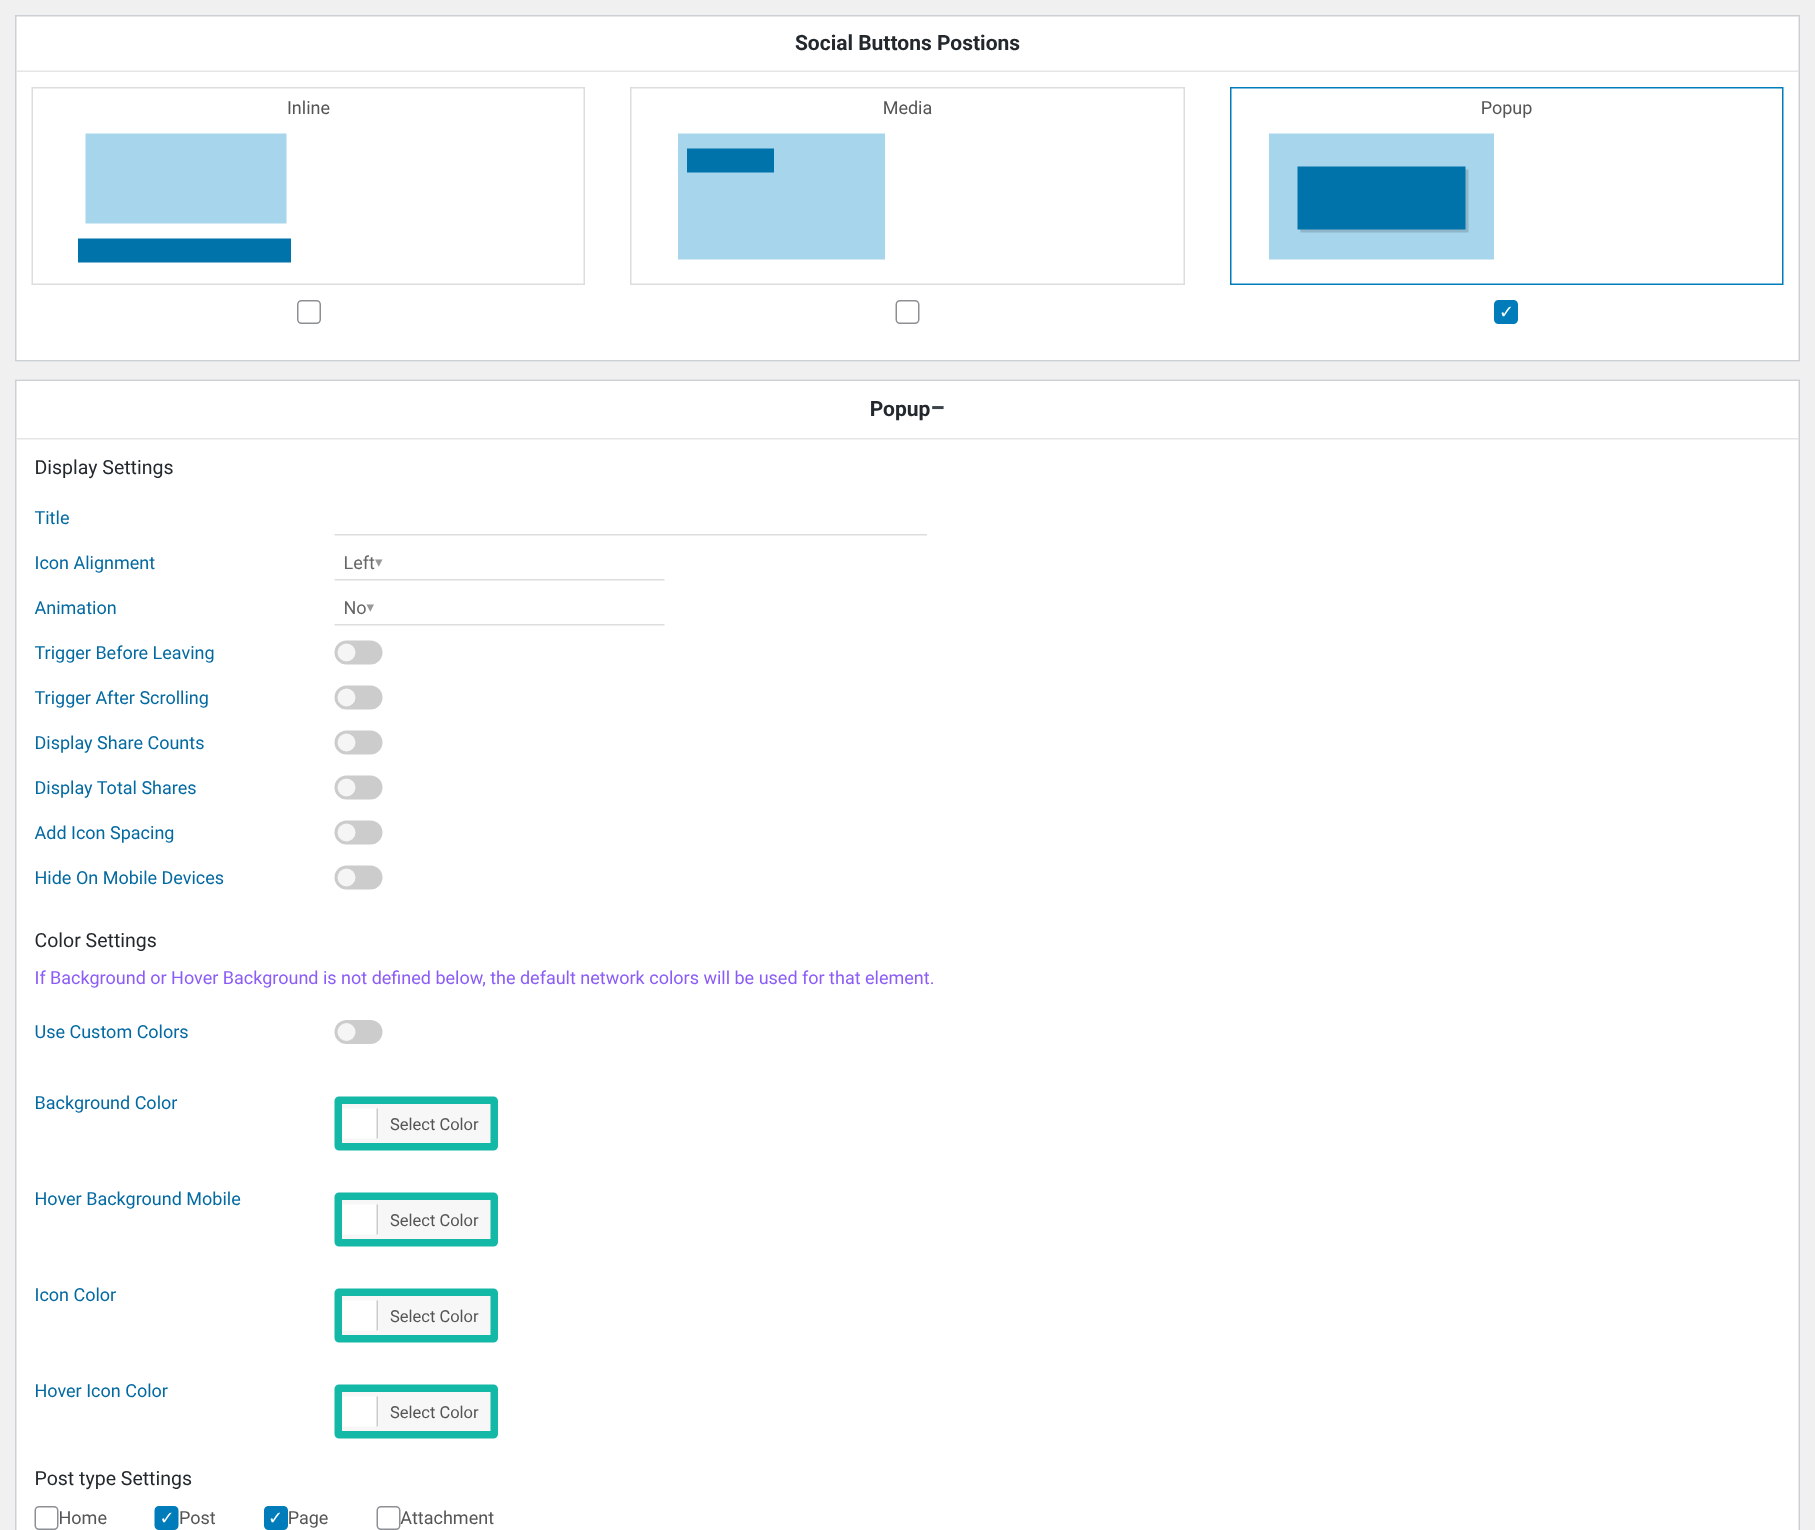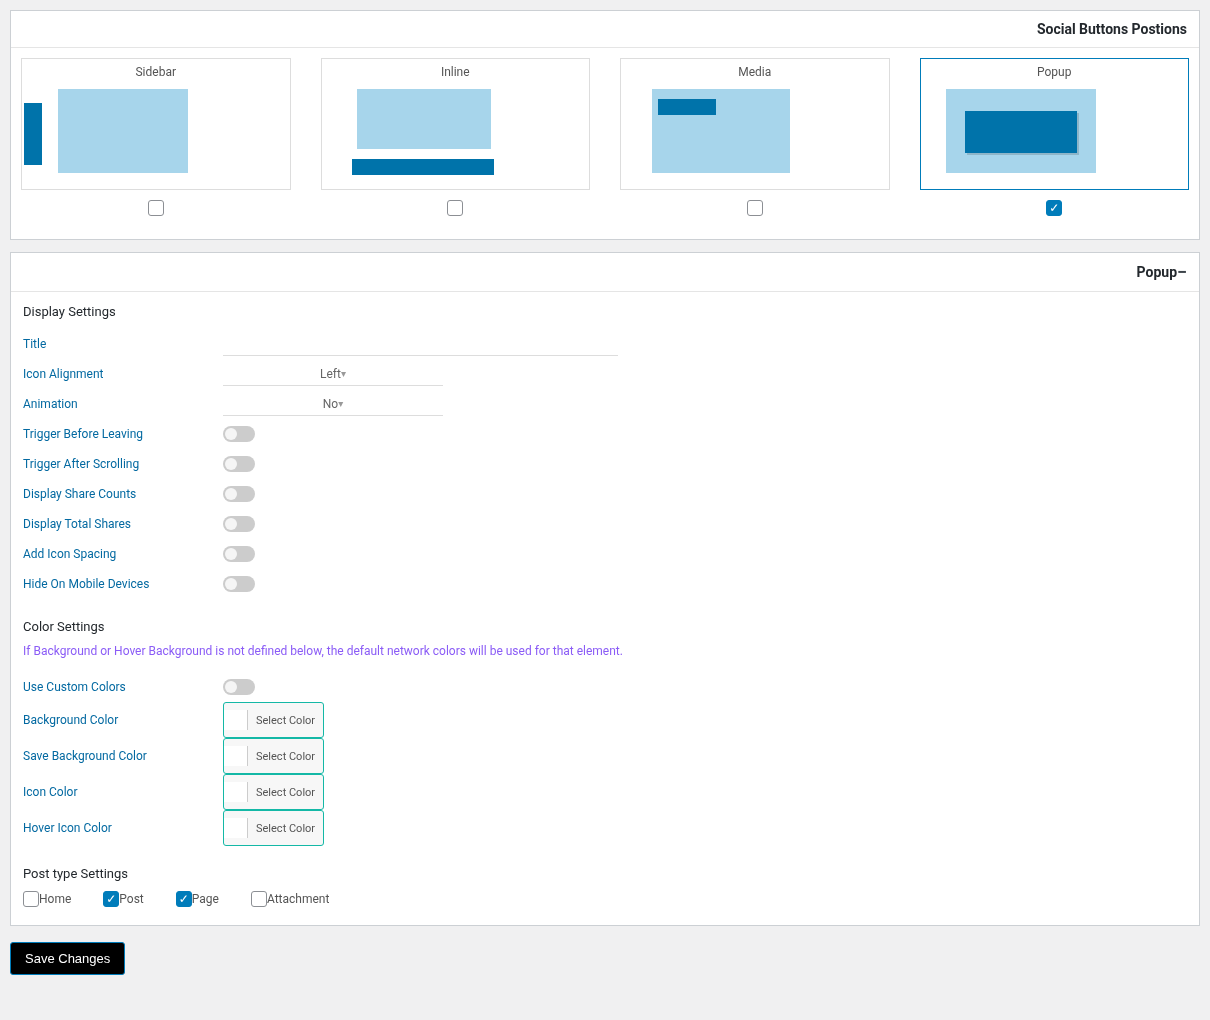--- a/index.html
+++ b/index.html
@@ -12,21 +12,21 @@
     }
     .panel {
       background: #fff;
       border: 1px solid #ccd0d4;
       margin-bottom: 12px;
     }
     .panel-header {
       padding: 10px 12px;
       border-bottom: 1px solid #e5e5e5;
       display: flex;
-      justify-content: flex-end;
+      justify-content: center;
       align-items: center;
     }
     .panel-header h2 {
       font-size: 14px;
       font-weight: 700;
       color: #23282d;
     }
     .panel-body {
       padding: 12px;
     }
@@ -147,21 +147,21 @@
     }
     .select-wrap {
       width: 220px;
       position: relative;
       border-bottom: 1px solid #ddd;
       padding: 4px 6px;
       font-size: 12px;
       color: #666;
       cursor: pointer;
       display: flex;
-      justify-content: center;
+      justify-content: flex-start;
       align-items: center;
     }
     .select-caret {
       color: #999;
       font-size: 10px;
     }
     .toggle {
       width: 32px;
       height: 16px;
       background: #ccc;
@@ -175,26 +175,27 @@
       left: 2px;
       top: 2px;
       width: 12px;
       height: 12px;
       background: #f5f5f5;
       border-radius: 50%;
     }
     .color-btn {
       display: inline-flex;
       align-items: center;
-      border: 1px solid #14b8a6;
+      border: 5px solid #14b8a6;
       border-radius: 3px;
       background: #f7f7f7;
       cursor: pointer;
       overflow: hidden;
       height: 36px;
+      margin-top: 28px;
     }
     .color-swatch {
       width: 24px;
       height: 20px;
       background: #fff;
       border-right: 1px solid #ccc;
     }
     .color-btn-label {
       padding: 3px 8px;
       font-size: 11px;
@@ -228,32 +229,20 @@
 
 
 
 
 <div class="panel">
   <div class="panel-header">
     <h2>Social Buttons Postions</h2>
   </div>
   <div class="positions-grid">
 
-    <div class="position-option">
-      <div class="position-card">
-        <div class="position-title">Sidebar</div>
-        <div class="position-preview">
-          <div class="preview-bg" style="left:36px;top:0;width:130px;height:84px"></div>
-          <div class="preview-fg" style="left:2px;top:14px;width:18px;height:62px"></div>
-        </div>
-      </div>
-      <div class="position-checkbox">
-        <span class="wp-checkbox"></span>
-      </div>
-    </div>
 
     <div class="position-option">
       <div class="position-card">
         <div class="position-title">Inline</div>
         <div class="position-preview">
           <div class="preview-bg" style="left:35px;top:0;width:134px;height:60px"></div>
           <div class="preview-fg" style="left:30px;top:70px;width:142px;height:16px"></div>
         </div>
       </div>
       <div class="position-checkbox">
@@ -388,21 +377,21 @@
         <div class="field-label">Background Color</div>
         <div class="field-control">
           <div class="color-btn">
             <span class="color-swatch"></span>
             <span class="color-btn-label">Select Color</span>
           </div>
         </div>
       </div>
 
       <div class="field-row">
-        <div class="field-label">Save Background Color</div>
+        <div class="field-label">Hover Background Mobile</div>
         <div class="field-control">
           <div class="color-btn">
             <span class="color-swatch"></span>
             <span class="color-btn-label">Select Color</span>
           </div>
         </div>
       </div>
 
       <div class="field-row">
         <div class="field-label">Icon Color</div>

